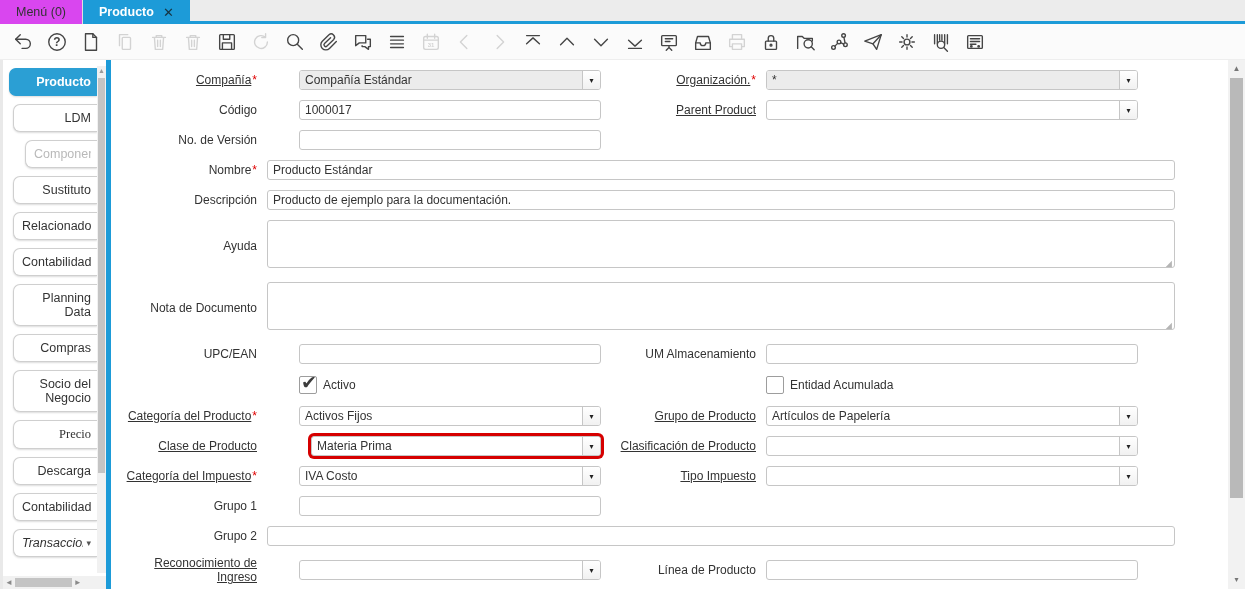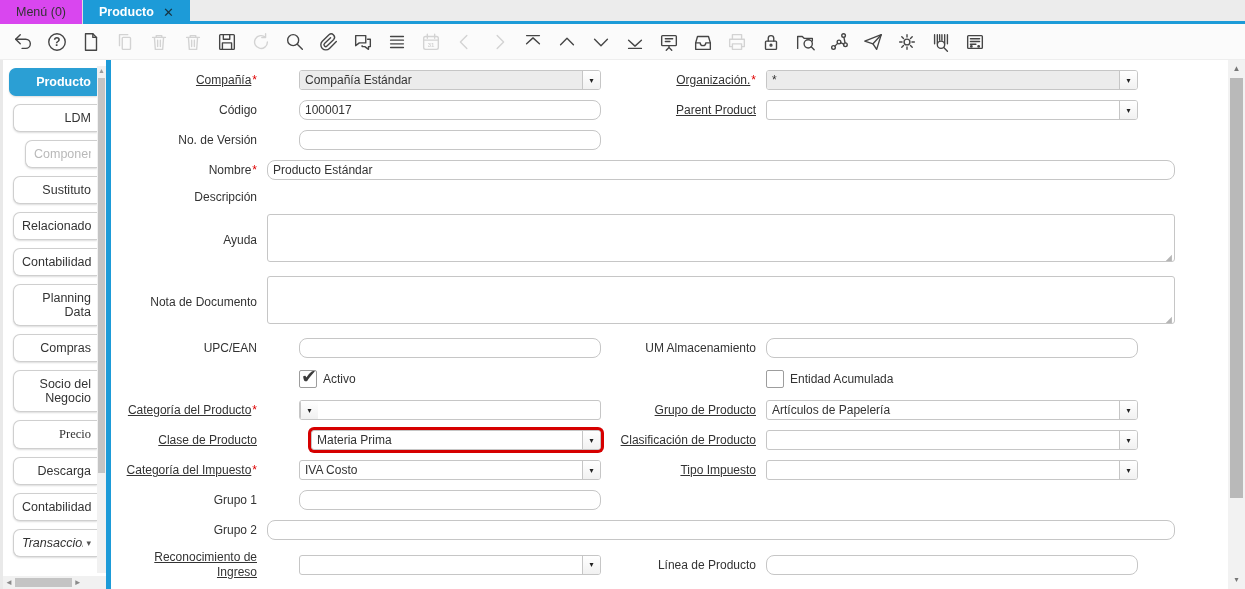--- a/index.html
+++ b/index.html
@@ -44,21 +44,21 @@
   
   .main { flex:1; background:#fff; padding:10px 0 0 8px; overflow:hidden; position:relative; }
   .row { display:flex; align-items:center; margin-bottom:10px; }
   .lbl { width:138px; margin-right:10px; text-align:right; font-size:12px; color:#333; line-height:1.2; flex:none; }
   .lbl-r { width:155px; margin-right:10px; text-align:right; font-size:12px; color:#333; line-height:1.2; flex:none; }
   .lbl .link, .lbl-r .link { text-decoration:underline; cursor:pointer;text-align:center; }
   .req { color:#e00000; margin-left:1px; }
   .fw-l { width:334px; flex:none;padding-left:32px; }
   .fw-r { width:372px; flex:none; }
   .fw-f { width:908px; flex:none; }
-  .ti { width:100%; height:20px; border:1px solid #c6c6c6; border-radius:8px; padding:0 5px; font-family:"Liberation Sans",sans-serif; font-size:12px; color:#333; background:#fff; }
+  .ti { width:100%; height:20px; border:1px solid #c6c6c6; border-radius:3px; padding:0 5px; font-family:"Liberation Sans",sans-serif; font-size:12px; color:#333; background:#fff; }
   .tawrap { position:relative; width:908px; }
   .ta { width:100%; height:48px; border:1px solid #c6c6c6; border-radius:3px; padding:2px 5px; font-family:"Liberation Sans",sans-serif; font-size:12px; resize:none; background:#fff; }
   .tahandle { position:absolute; right:3px; bottom:4px; font-size:8px; color:#b5b5b5; pointer-events:none; }
   .sel { display:flex; height:20px; border:1px solid #c6c6c6; border-radius:3px; background:#fff; overflow:hidden; }
   .sel .val { flex:1; padding:0 5px; font-size:12px; line-height:18px; color:#333; white-space:nowrap; overflow:hidden; }
   .sel .btn { width:18px; flex:none; border-left:1px solid #c6c6c6; background:linear-gradient(#ffffff,#f1f1f1); display:flex; align-items:center; justify-content:center; cursor:pointer; }
   .sel .car { font-size:8px; color:#222; }
   .sel.ro .val { background:#ececec; }
   .sel.hl { box-shadow:0 0 0 3px #d60000;margin-left:12px; }
   .cbwrap { display:flex; align-items:center; height:22px; }
@@ -352,20 +352,21 @@
       <div class="row">
         <div class="lbl"><span>No. de Versión</span></div>
         <div class="fw-l"><input class="ti" style=""></div>
       </div>
       <div class="row">
         <div class="lbl"><span>Nombre</span><span class="req">*</span></div>
         <div class="fw-f"><input class="ti" value="Producto Estándar" style=""></div>
       </div>
       <div class="row">
         <div class="lbl"><span>Descripción</span></div>
+        <div class="fw-f"><input class="ti" value="Producto de ejemplo para la documentación." style=""></div>
       </div>
       <div class="row">
         <div class="lbl"><span>Ayuda</span></div>
         <div class="tawrap"><textarea class="ta" style=""></textarea><span class="tahandle">◢</span></div>
       </div>
       <div class="row">
         <div class="lbl"><span>Nota de Documento</span></div>
         <div class="tawrap"><textarea class="ta" style=""></textarea><span class="tahandle">◢</span></div>
       </div>
       <div class="row">
@@ -389,20 +390,21 @@
           <div class="cbwrap">
             <span class="cb"></span>
             <span class="cblbl">Entidad Acumulada</span>
           </div>
         </div>
       </div>
       <div class="row">
         <div class="lbl"><span class="link">Categoría del Producto</span><span class="req">*</span></div>
         <div class="fw-l">
           <div class="sel">
+            <div class="val">Activos Fijos</div>
             <div class="btn">
               <span class="car">▾</span>
             </div>
           </div>
         </div>
         <div class="lbl-r"><span class="link">Grupo de Producto</span></div>
         <div class="fw-r">
           <div class="sel">
             <div class="val">Artículos de Papelería</div>
             <div class="btn">

